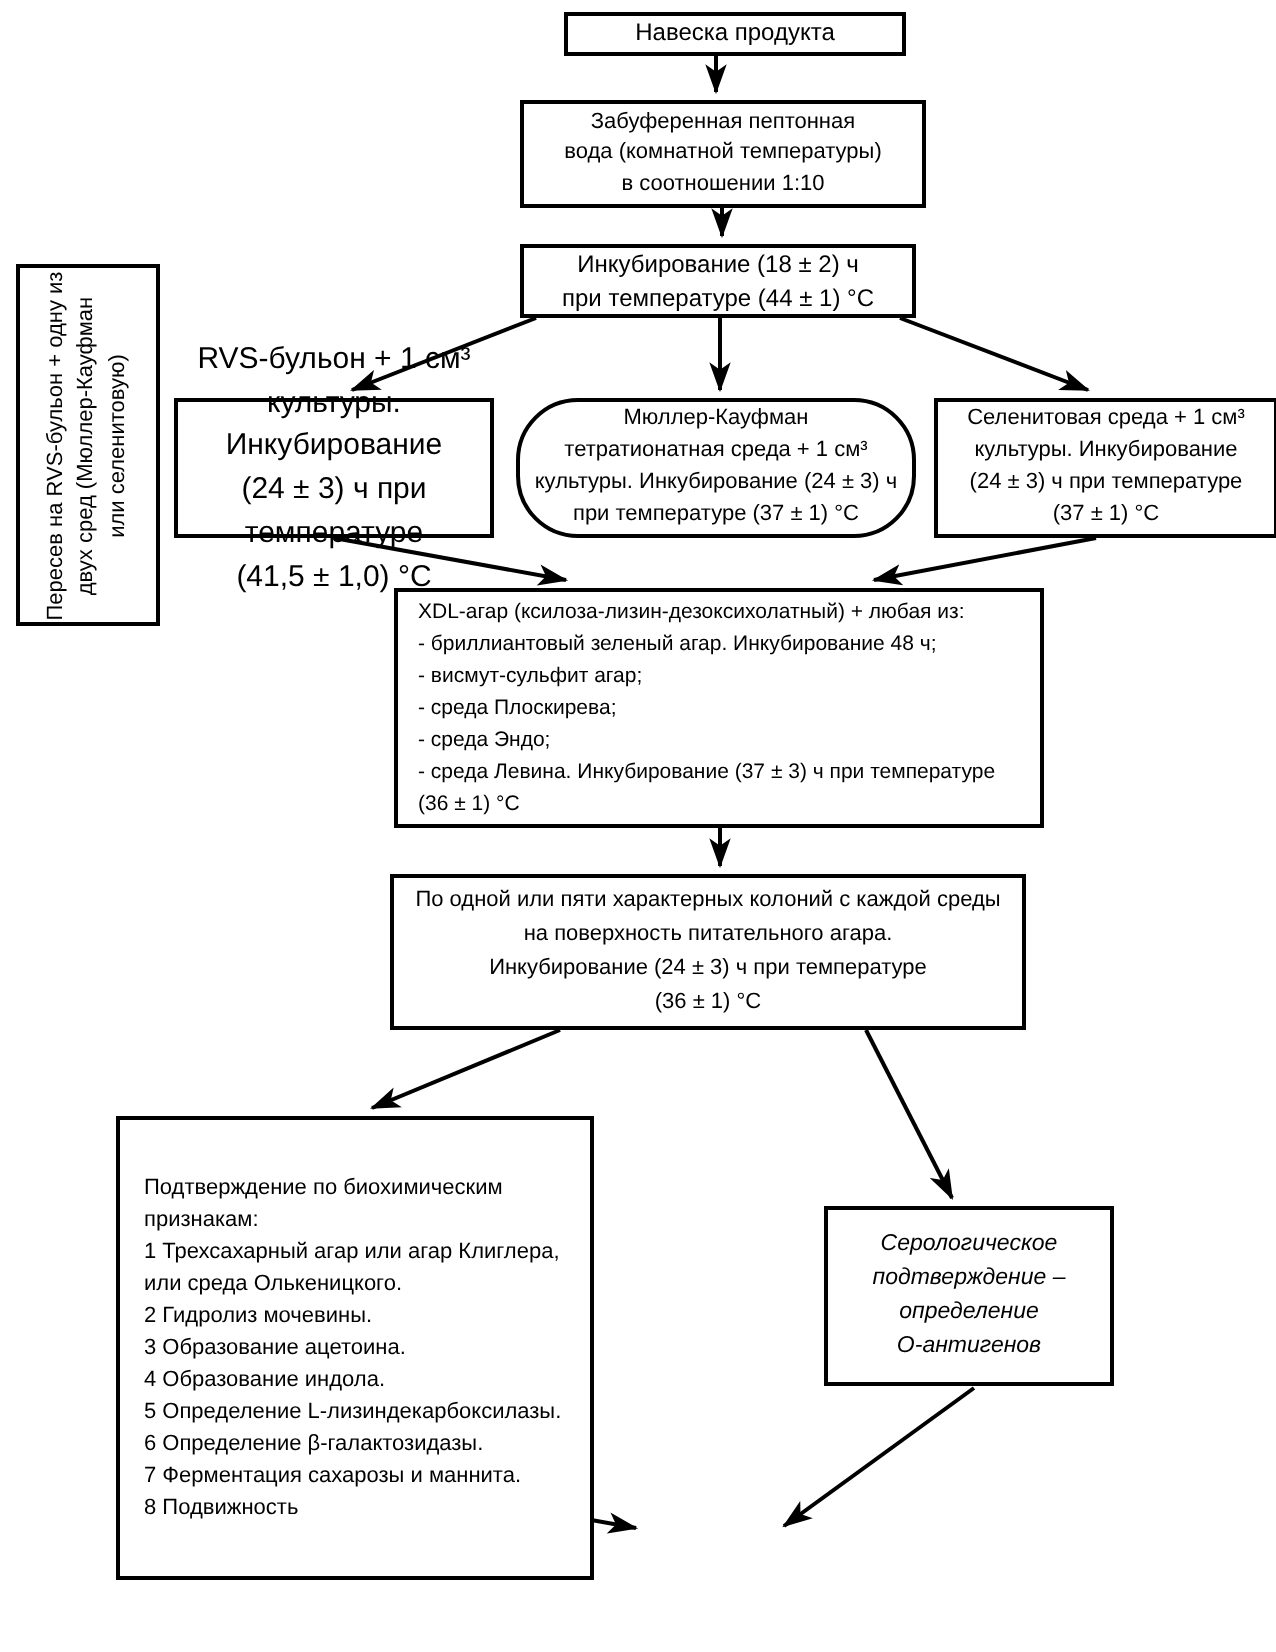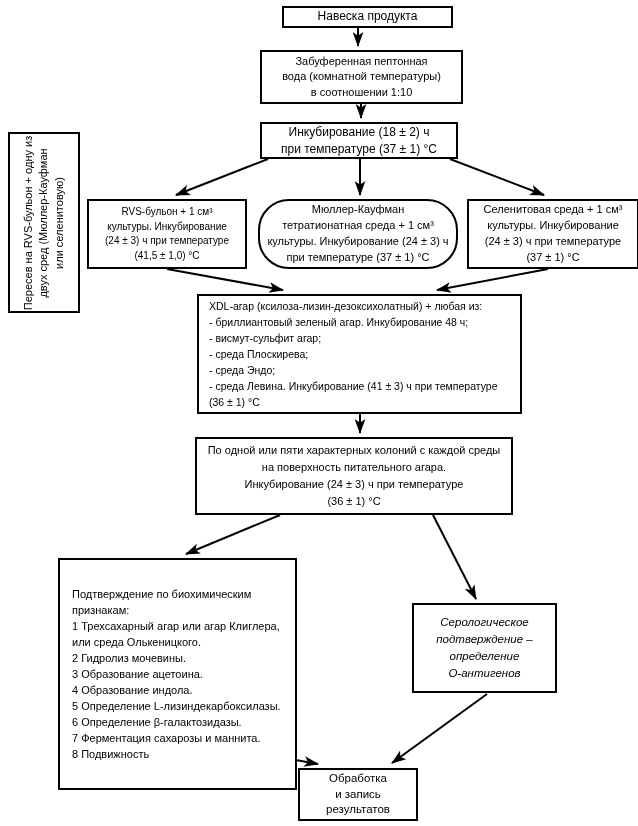--- a/index.html
+++ b/index.html
@@ -36,21 +36,21 @@
     display:flex;
     align-items:center;
     justify-content:center;
     text-align:center;
     white-space:pre-line;
     line-height:1.45;
   }
   #node-sample   {left:282px;top:6px;width:171px;height:22px;font-size:12px;line-height:1.1;}
   #node-buffered {left:260px;top:50px;width:203px;height:54px;font-size:11px;line-height:1.4;}
   #node-incub    {left:260px;top:122px;width:198px;height:37px;font-size:12px;line-height:1.35;}
-  #node-rvs      {left:87px;top:199px;width:160px;height:70px;font-size:10px;}
+  #node-rvs      {left:87px;top:199px;width:160px;height:70px;font-size:15px;}
   #node-muller   {left:258px;top:199px;width:200px;height:70px;font-size:11px;border-radius:31px;}
   #node-selenite {left:467px;top:199px;width:172px;height:70px;font-size:11px;}
   #node-sidenote {left:8px;top:132px;width:72px;height:181px;font-size:11px;}
   #node-sidenote .rot{
     position:absolute;
     left:50%;top:50%;
     width:177px;
     transform:translate(-50%,-50%) rotate(-90deg);
     text-align:center;
     white-space:pre-line;
@@ -95,21 +95,21 @@
     <line class="edge" x1="433" y1="515" x2="476" y2="599" marker-end="url(#ah)"></line>
     <line class="edge" x1="178" y1="739" x2="318" y2="764" marker-end="url(#ah)"></line>
     <line class="edge" x1="487" y1="694" x2="392" y2="763" marker-end="url(#ah)"></line>
   </svg>
 
   <div class="node" id="node-sample">Навеска продукта</div>
   <div class="node" id="node-buffered">Забуференная пептонная
 вода (комнатной температуры)
 в соотношении 1:10</div>
   <div class="node" id="node-incub">Инкубирование (18 ± 2) ч
-при температуре (37 ± 1) °С</div>
+при температуре (44 ± 1) °С</div>
   <div class="node" id="node-rvs">RVS-бульон + 1 см³
 культуры. Инкубирование
 (24 ± 3) ч при температуре
 (41,5 ± 1,0) °С</div>
   <div class="node" id="node-muller">Мюллер-Кауфман
 тетратионатная среда + 1 см³
 культуры. Инкубирование (24 ± 3) ч
 при температуре (37 ± 1) °С</div>
   <div class="node" id="node-selenite">Селенитовая среда + 1 см³
 культуры. Инкубирование
@@ -120,38 +120,35 @@
     <div class="rot">Пересев на RVS-бульон + одну из
 двух сред (Мюллер-Кауфман
 или селенитовую)</div>
   </div>
 
   <div class="node" id="node-xdl">XDL-агар (ксилоза-лизин-дезоксихолатный) + любая из:
 - бриллиантовый зеленый агар. Инкубирование 48 ч;
 - висмут-сульфит агар;
 - среда Плоскирева;
 - среда Эндо;
-- среда Левина. Инкубирование (41 ± 3) ч при температуре
+- среда Левина. Инкубирование (37 ± 3) ч при температуре
 (36 ± 1) °С</div>
   <div class="node" id="node-colonies">По одной или пяти характерных колоний с каждой среды
 на поверхность питательного агара.
 Инкубирование (24 ± 3) ч при температуре
 (36 ± 1) °С</div>
   <div class="node" id="node-biochem">Подтверждение по биохимическим
 признакам:
 1 Трехсахарный агар или агар Клиглера,
 или среда Олькеницкого.
 2 Гидролиз мочевины.
 3 Образование ацетоина.
 4 Образование индола.
 5 Определение L-лизиндекарбоксилазы.
 6 Определение β-галактозидазы.
 7 Ферментация сахарозы и маннита.
 8 Подвижность</div>
   <div class="node" id="node-serology">Серологическое
 подтверждение –
 определение
 О-антигенов</div>
-  <div class="node" id="node-results">Обработка
-и запись
-результатов</div>
 
 </div>
 
 </body></html>

